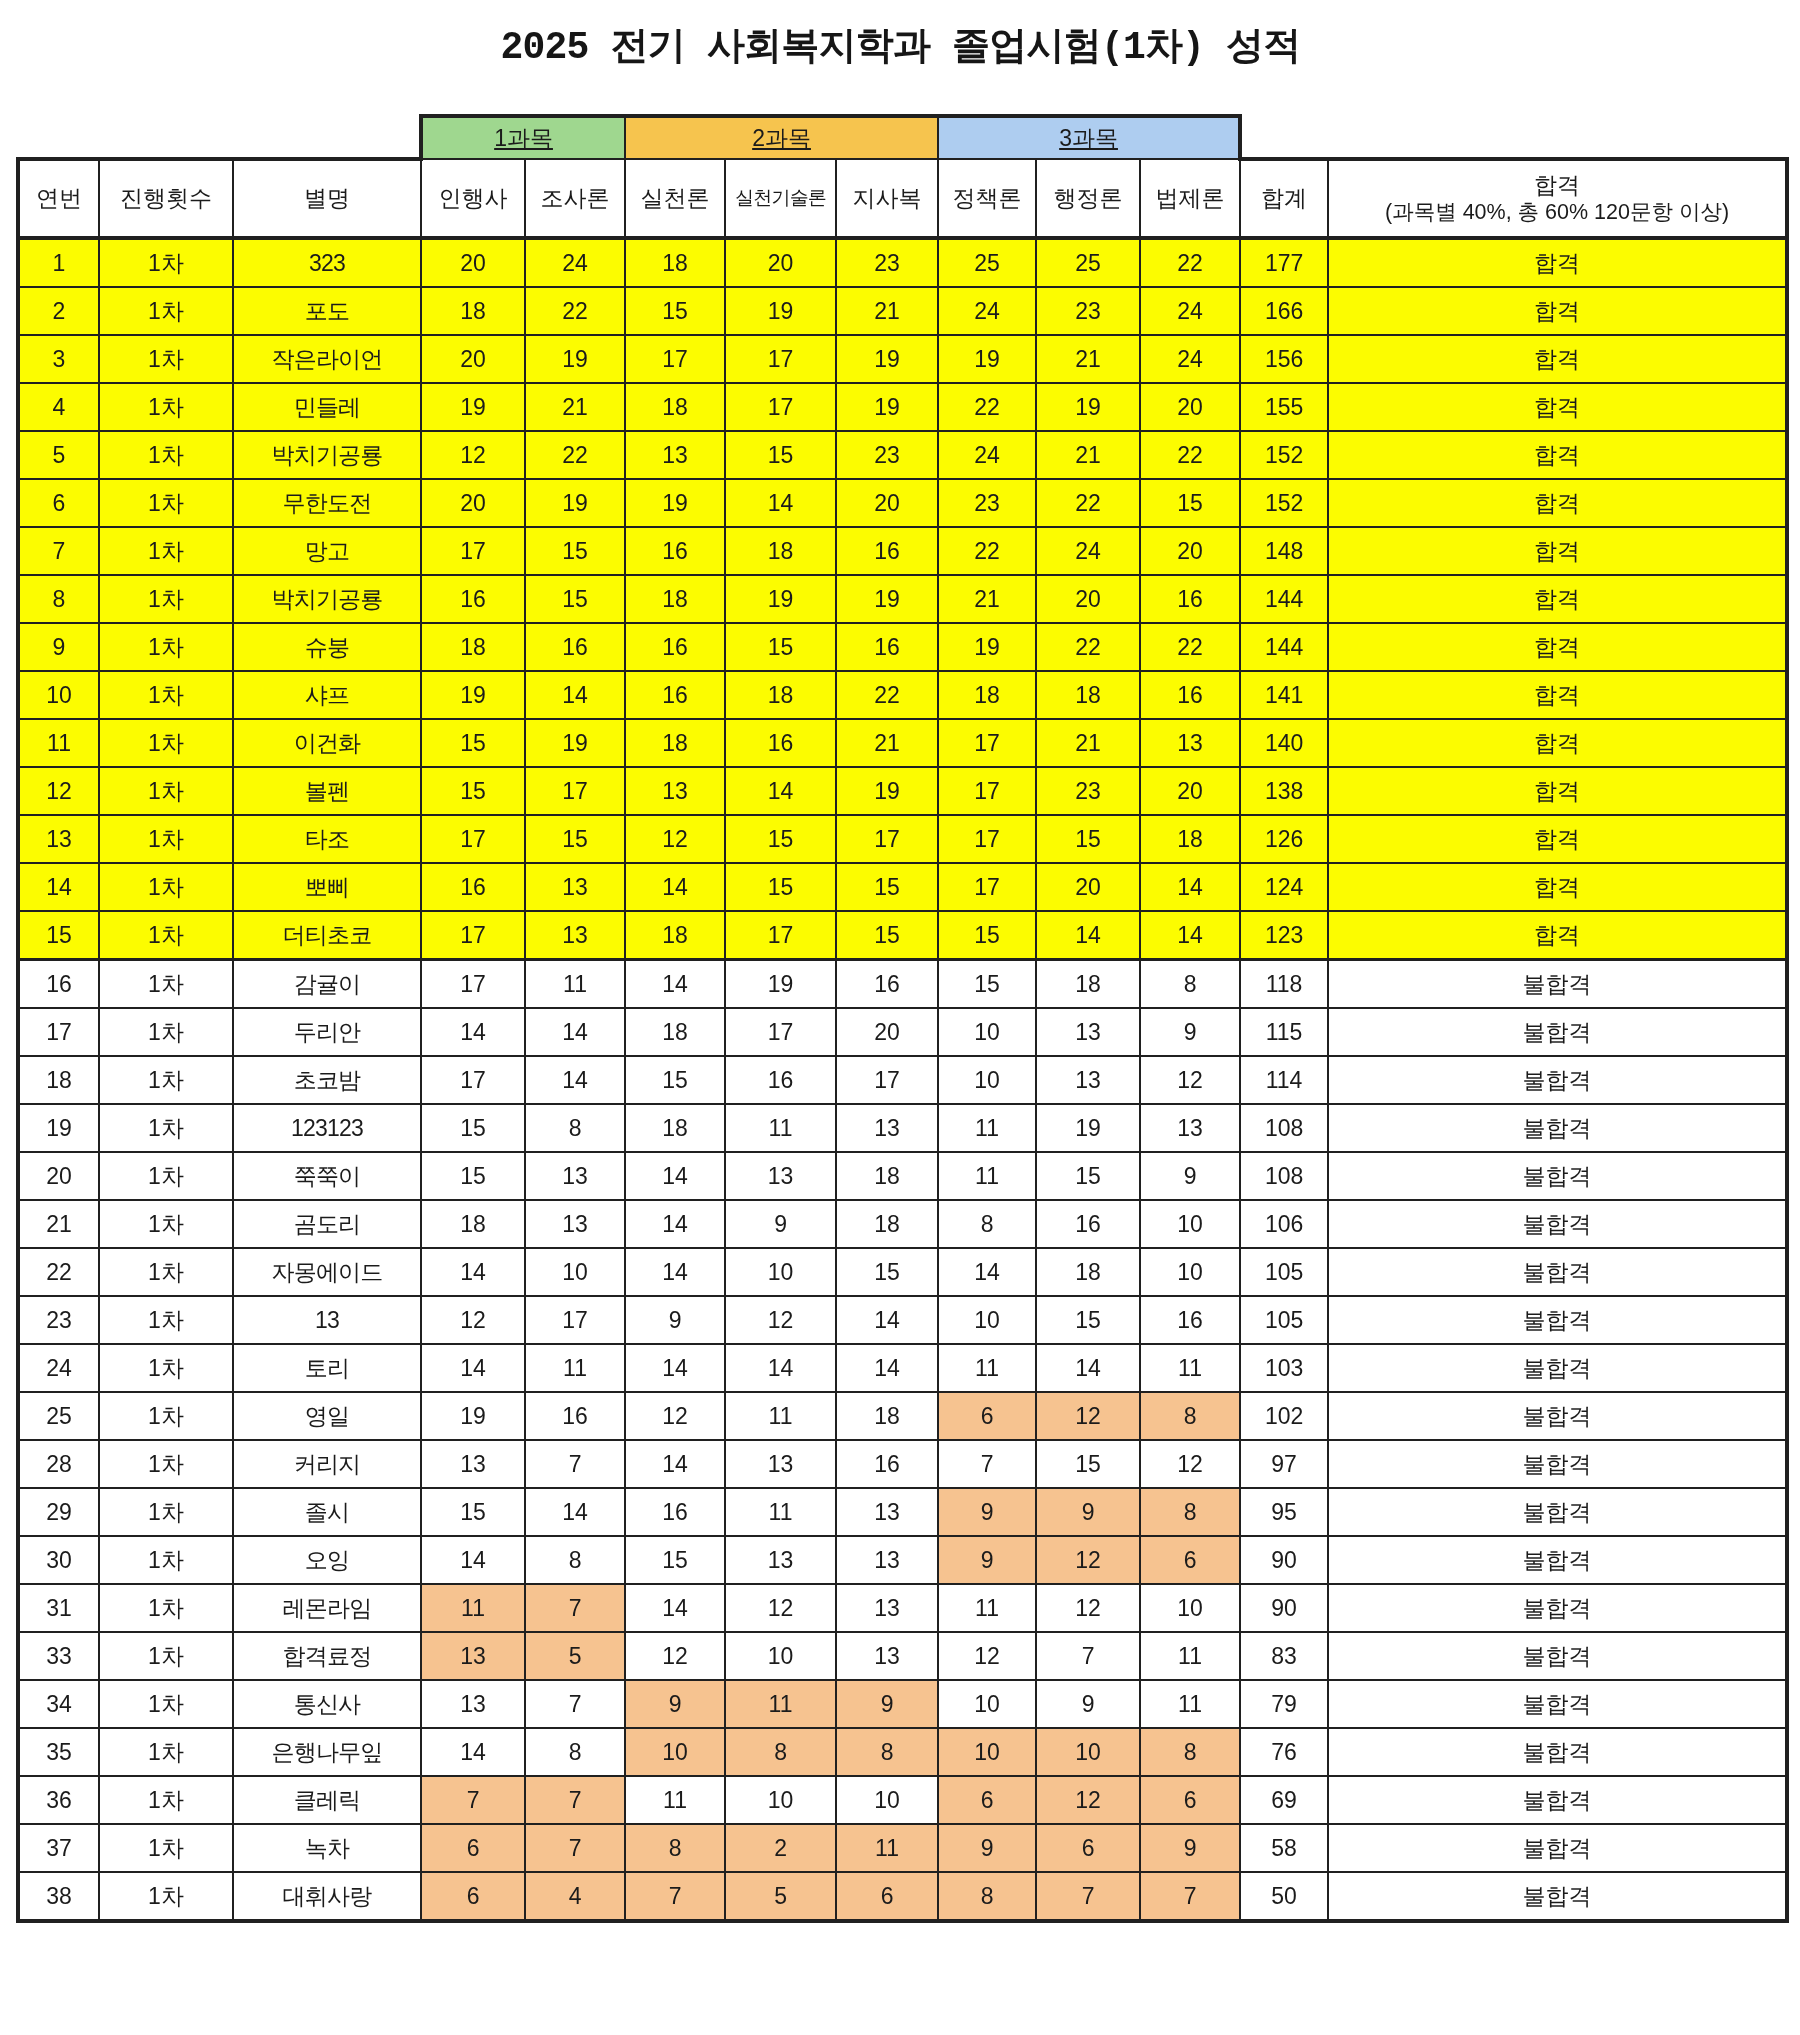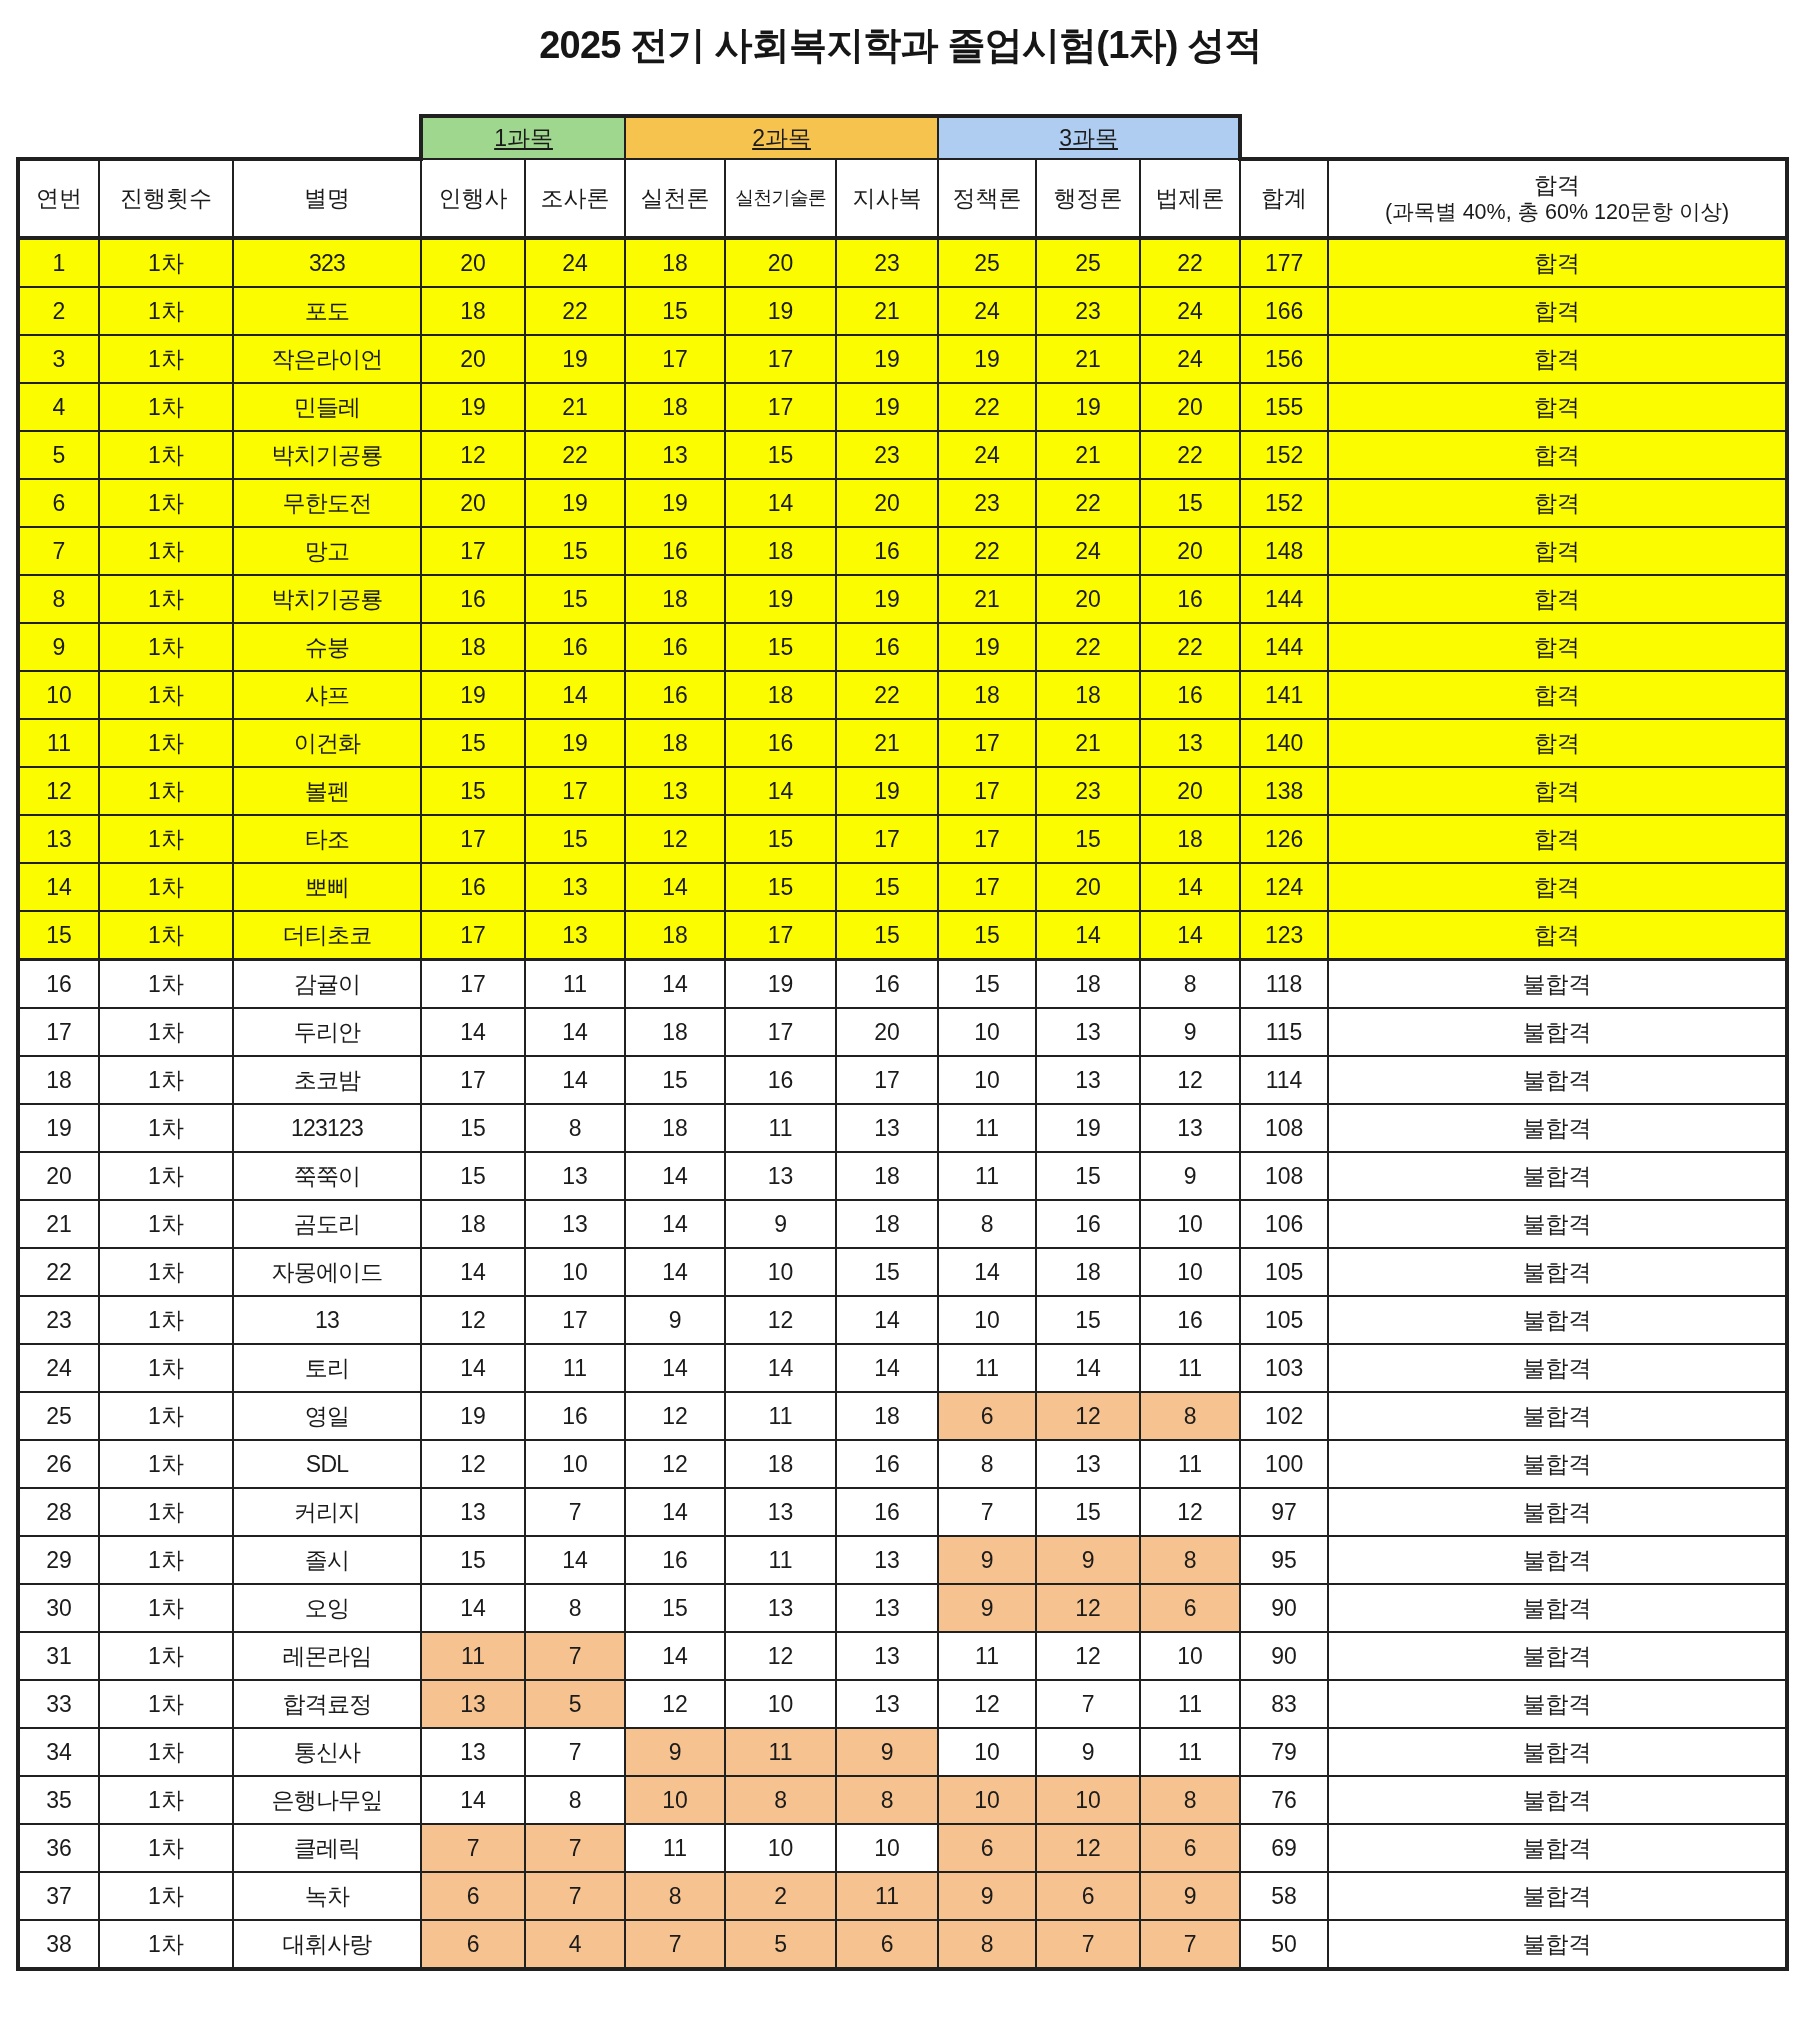--- a/index.html
+++ b/index.html
@@ -17,20 +17,21 @@
     overflow: hidden;
   }
   .title {
     text-align: center;
     font-size: 38px;
     font-weight: 700;
     padding-top: 20px;
     height: 74px;
     letter-spacing: -0.8px;
     color: #161616;
+    font-family: Liberation Mono, monospace;
   }
   table.score-table {
     border-collapse: collapse;
     table-layout: fixed;
     margin: 20px 16px 0 16px;
     width: 1769px;
   }
   td, th {
     border: 2.3px solid var(--line);
     text-align: center;
@@ -501,35 +502,20 @@
           <td class="score">12</td>
           <td class="score">11</td>
           <td class="score">18</td>
           <td class="score warn">6</td>
           <td class="score warn">12</td>
           <td class="score warn">8</td>
           <td class="total">102</td>
           <td class="result">불합격</td>
         </tr>
         <tr>
-          <td class="no">26</td>
-          <td class="round">1차</td>
-          <td class="name">SDL</td>
-          <td class="score">12</td>
-          <td class="score">10</td>
-          <td class="score">12</td>
-          <td class="score">18</td>
-          <td class="score">16</td>
-          <td class="score">8</td>
-          <td class="score">13</td>
-          <td class="score">11</td>
-          <td class="total">100</td>
-          <td class="result">불합격</td>
-        </tr>
-        <tr>
           <td class="no">28</td>
           <td class="round">1차</td>
           <td class="name">커리지</td>
           <td class="score">13</td>
           <td class="score">7</td>
           <td class="score">14</td>
           <td class="score">13</td>
           <td class="score">16</td>
           <td class="score">7</td>
           <td class="score">15</td>

